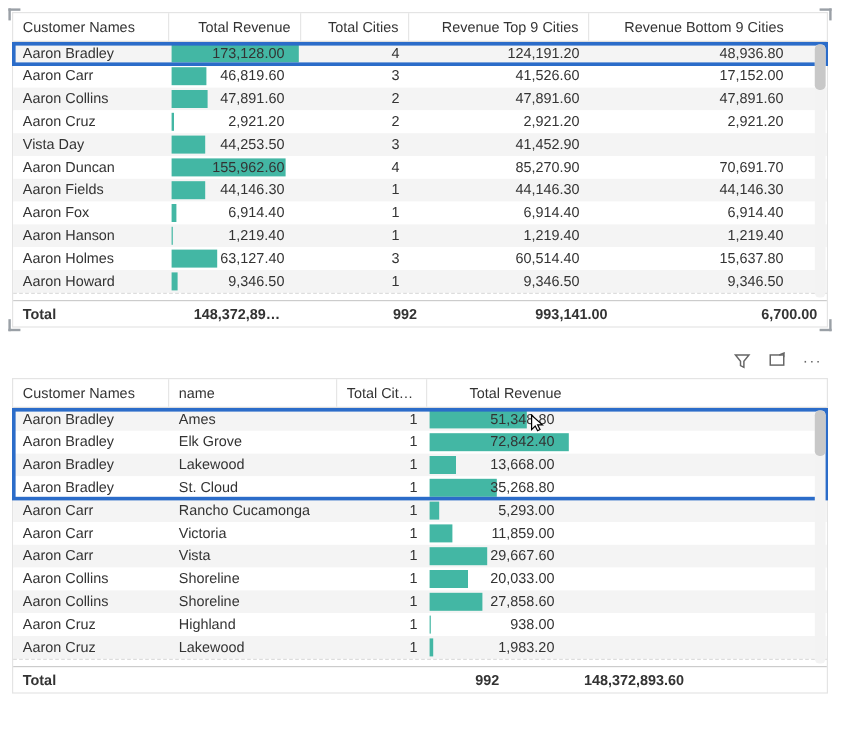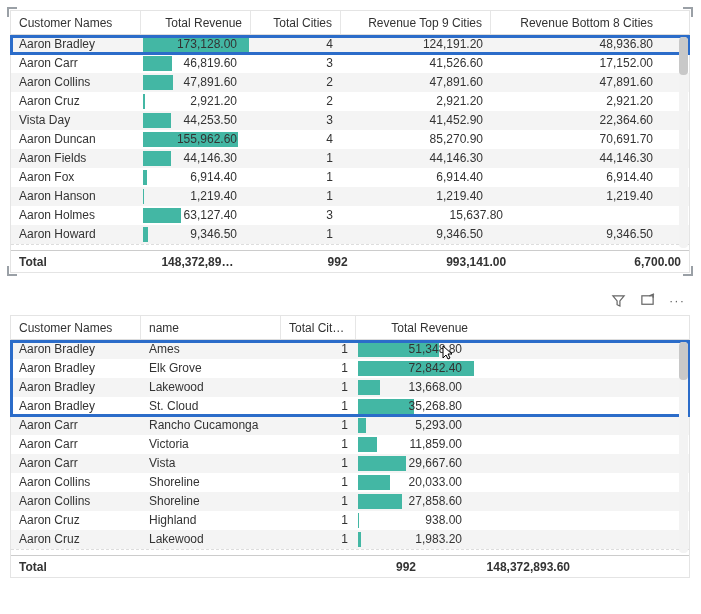--- a/index.html
+++ b/index.html
@@ -143,21 +143,21 @@
   <span class="corner tr"></span>
   <span class="corner bl"></span>
   <span class="corner br"></span>
 
   <div class="tbl">
     <div class="row header">
       <div class="cell" style="width:130px">Customer Names</div>
       <div class="cell num" style="width:110px">Total Revenue</div>
       <div class="cell num" style="width:90px">Total Cities</div>
       <div class="cell num" style="width:150px">Revenue Top 9 Cities</div>
-      <div class="cell num" style="width:170px">Revenue Bottom 8 Cities</div>
+      <div class="cell num" style="width:170px">Revenue Bottom 9 Cities</div>
     </div>
     <div id="t1body">
         <div class="row data">
           <div class="cell" style="width:130px">Aaron Bradley</div>
           <div class="cell num barcell" style="width:110px"><div class="bar-wrap">
               <div class="bar" style="width:100%"></div>
             </div><span class="bar-label">173,128.00</span></div>
           <div class="cell num" style="width:90px">4</div>
           <div class="cell num" style="width:150px">124,191.20</div>
           <div class="cell num" style="width:170px">48,936.80</div>
@@ -189,21 +189,20 @@
           <div class="cell num" style="width:150px">2,921.20</div>
           <div class="cell num" style="width:170px">2,921.20</div>
         </div>
         <div class="row data">
           <div class="cell" style="width:130px">Vista Day</div>
           <div class="cell num barcell" style="width:110px"><div class="bar-wrap">
               <div class="bar" style="width:26%"></div>
             </div><span class="bar-label">44,253.50</span></div>
           <div class="cell num" style="width:90px">3</div>
           <div class="cell num" style="width:150px">41,452.90</div>
-          <div class="cell num" style="width:170px">22,364.60</div>
         </div>
         <div class="row data">
           <div class="cell" style="width:130px">Aaron Duncan</div>
           <div class="cell num barcell" style="width:110px"><div class="bar-wrap">
               <div class="bar" style="width:90%"></div>
             </div><span class="bar-label">155,962.60</span></div>
           <div class="cell num" style="width:90px">4</div>
           <div class="cell num" style="width:150px">85,270.90</div>
           <div class="cell num" style="width:170px">70,691.70</div>
         </div>
@@ -233,20 +232,21 @@
           <div class="cell num" style="width:90px">1</div>
           <div class="cell num" style="width:150px">1,219.40</div>
           <div class="cell num" style="width:170px">1,219.40</div>
         </div>
         <div class="row data">
           <div class="cell" style="width:130px">Aaron Holmes</div>
           <div class="cell num barcell" style="width:110px"><div class="bar-wrap">
               <div class="bar" style="width:36%"></div>
             </div><span class="bar-label">63,127.40</span></div>
           <div class="cell num" style="width:90px">3</div>
+          <div class="cell num" style="width:150px">60,514.40</div>
           <div class="cell num" style="width:170px">15,637.80</div>
         </div>
         <div class="row data">
           <div class="cell" style="width:130px">Aaron Howard</div>
           <div class="cell num barcell" style="width:110px"><div class="bar-wrap">
               <div class="bar" style="width:5%"></div>
             </div><span class="bar-label">9,346.50</span></div>
           <div class="cell num" style="width:90px">1</div>
           <div class="cell num" style="width:150px">9,346.50</div>
           <div class="cell num" style="width:170px">9,346.50</div>

